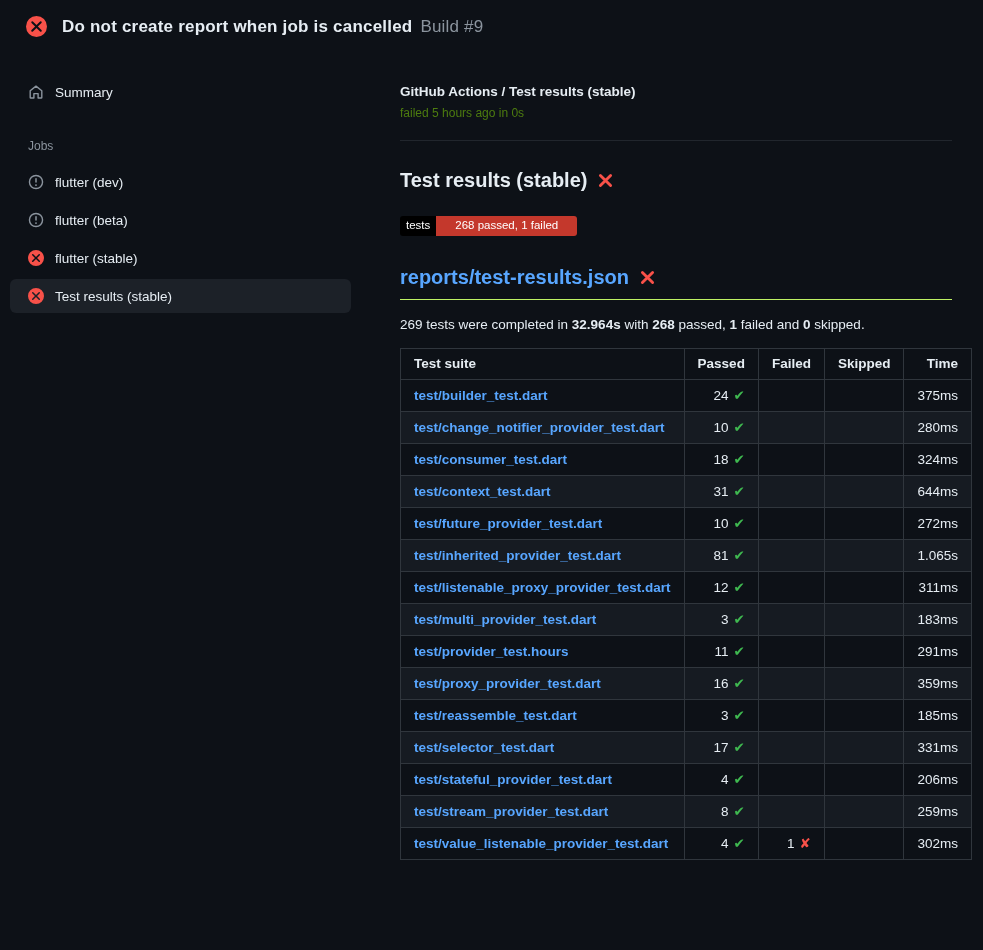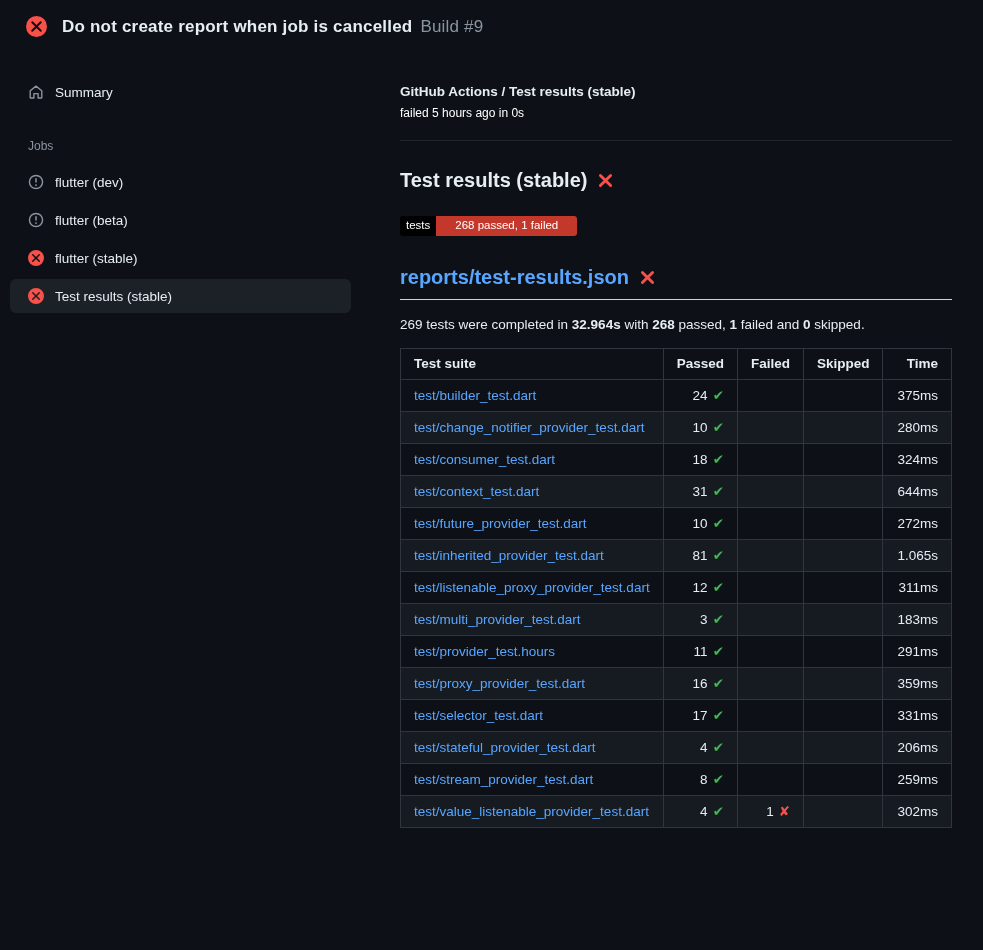--- a/index.html
+++ b/index.html
@@ -30,21 +30,21 @@
     border-radius: 6px; font-size: 13.5px; color: #e6edf3; cursor: pointer;
   }
   .side-item .icon { width: 16px; height: 16px; flex: 0 0 auto; display: inline-flex; color: #8b949e; }
   .side-item .icon.fail { color: var(--fail, #f85149); }
   .side-item.selected { background: #1c2128; }
   .jobs-heading { color: #8b949e; font-size: 12px; padding: 26px 28px 12px; }
 
   
   .main { flex: 1 1 auto; padding: 33px 31px 0 0; min-width: 0; }
   .breadcrumb { font-size: 13.5px; font-weight: 700; }
-  .run-meta { font-size: 12px; color: #ffffff; margin-top: 7px; }
+  .run-meta { font-size: 12px; color: #4d7c0f; margin-top: 7px; }
   .divider { border-bottom: 1px solid #21262d; margin-top: 20px; }
 
   .section-title { margin-top: 28px; font-size: 20px; font-weight: 700; display: flex; align-items: center; gap: 10px; }
   .xmark { display: inline-flex; color: var(--fail, #f85149); }
   .xmark svg { display: block; }
 
   .badge { display: inline-flex; margin-top: 24px; font-size: 11.5px; line-height: 1; border-radius: 3px; overflow: hidden; }
   .badge .b-label { padding: 4px 6px; background: #51585f; color: #ffffff; }
   .badge .b-value { padding: 4px 19px; background: #c4382c; color: #ffffff; }
 
@@ -58,21 +58,21 @@
 
   .summary-line { margin: 17px 0 16px; font-size: 13.5px; }
   .summary-line strong { font-weight: 700; }
 
   
   table { width: 100%; border-collapse: collapse; font-size: 13.5px; }
   th, td { border: 1px solid #30363d; padding: 7.5px 13px; text-align: left; }
   thead th { font-weight: 700; }
   th.num, td.num { text-align: right; white-space: nowrap; }
   tbody tr:nth-child(even) { background: #161b22; }
-  td a { color: var(--link, #58a6ff); cursor: pointer; }
+  td a { color: var(--link, #58a6ff); cursor: pointer; font-weight: bold; }
   .mark { margin-left: 5px; font-weight: 700; }
   .mark.ok { color: var(--pass, #3fb950); }
   .mark.bad { color: var(--fail, #f85149); }
   col.c-passed { width: 68px; }
   col.c-failed { width: 66px; }
   col.c-skipped { width: 78px; }
   col.c-time { width: 70px; }
 </style>
 </head>
 <body>
@@ -249,20 +249,27 @@
     <td class="num">291ms</td>
   </tr>
           <tr>
     <td><a href="#">test/proxy_provider_test.dart</a></td>
     <td class="num"><span>16</span><span class="mark ok">✔</span></td>
     <td class="num"></td>
     <td class="num"></td>
     <td class="num">359ms</td>
   </tr>
           <tr>
+    <td><a href="#">test/reassemble_test.dart</a></td>
+    <td class="num"><span>3</span><span class="mark ok">✔</span></td>
+    <td class="num"></td>
+    <td class="num"></td>
+    <td class="num">185ms</td>
+  </tr>
+          <tr>
     <td><a href="#">test/selector_test.dart</a></td>
     <td class="num"><span>17</span><span class="mark ok">✔</span></td>
     <td class="num"></td>
     <td class="num"></td>
     <td class="num">331ms</td>
   </tr>
           <tr>
     <td><a href="#">test/stateful_provider_test.dart</a></td>
     <td class="num"><span>4</span><span class="mark ok">✔</span></td>
     <td class="num"></td>

